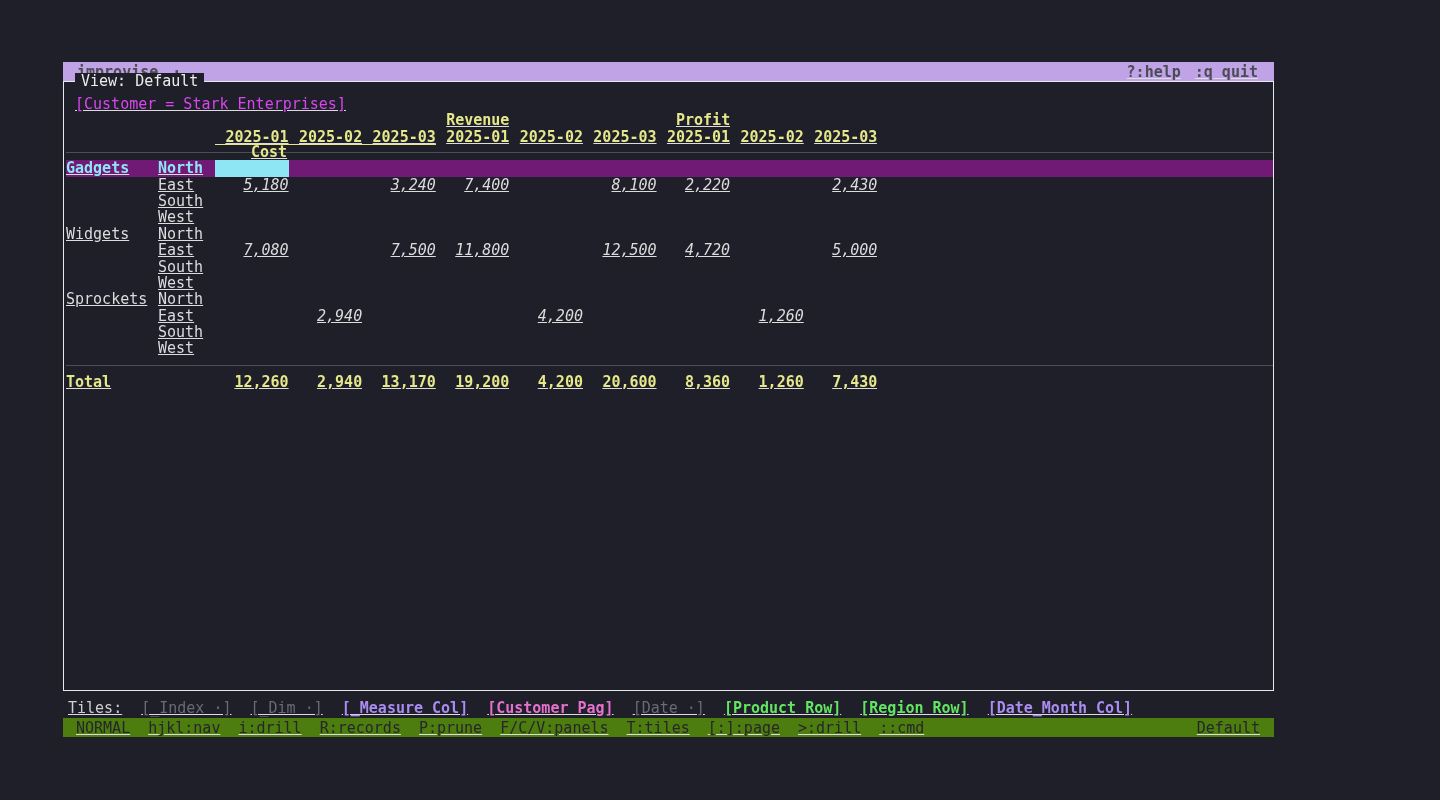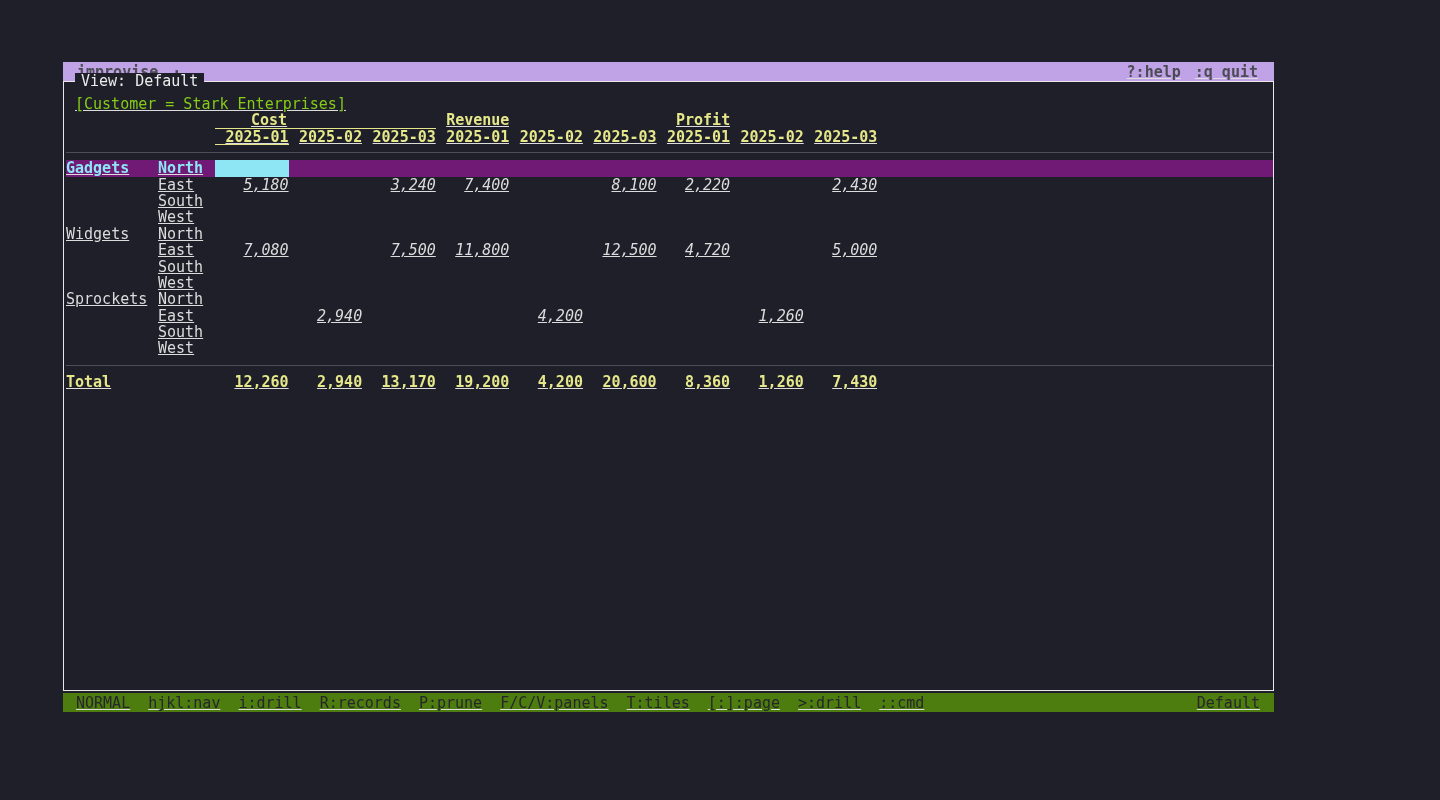--- a/index.html
+++ b/index.html
@@ -13,29 +13,29 @@
   .titlebar .left, .titlebar .right { display:flex; gap:14px; white-space:pre; }
   .titlebar .right { }
 
   
   .view-box { position:relative; margin-top:0; border:1px solid #e8e8e8; height:610px;
               padding:14px 0 0 2px; }
   .box-title { position:absolute; top:-9px; left:11px; background:#1e1f29; padding:0 6px;
                color:#ececec; line-height:17px; white-space:pre; }
 
   .line { height:16.4px; line-height:16.4px; white-space:pre; }
-  .filter { color:#84cc16; padding-left:9px; }
+  .filter { color:#d946ef; padding-left:9px; }
 
   .frow { display:flex; height:16.4px; line-height:16.4px; white-space:pre; }
   .c-prod { width:92px; }
   .c-reg  { width:57px; }
   .c-val  { width:73.6px; text-align:right; overflow:hidden; }
   .hdr    { color:#e5e78a; font-weight:bold; }
   .grp-cost { width:220.8px; border-bottom:1px solid #e5e78a; padding-left:36px;
-              color:#e5e78a; font-weight:bold; text-align:left; }
+              color:#e5e78a; font-weight:bold; text-align:left;margin-top:32px; }
   .m-sel  { border-bottom:1px solid #e5e78a; }
 
   .sep { border-top:1px solid #4e4e56; height:0; margin-top:7px; }
   .tbody { margin-top:7px; }
   .trow .c-val { font-style:italic; color:#dcdcdc; }
   .trow.selected { background:#701a75; }
   .trow.selected .c-prod, .trow.selected .c-reg { color:#8ee6f5; font-weight:bold; }
   .c-val.cursor { background:#8ee6f5; }
   .sep2 { border-top:1px solid #4e4e56; height:0; margin-top:8px; }
   .trow.total { margin-top:8px; color:#e5e78a; font-weight:bold; }
@@ -113,20 +113,23 @@
         <div class="frow trow"><div class="c-prod"></div><div class="c-reg">West</div><div class="c-val"></div><div class="c-val"></div><div class="c-val"></div><div class="c-val"></div><div class="c-val"></div><div class="c-val"></div><div class="c-val"></div><div class="c-val"></div><div class="c-val"></div></div>
       </div>
 
     <div class="sep2"></div>
 
     <div class="frow trow total">
       <div class="c-label">Total</div>
     <div class="c-val">12,260</div><div class="c-val">2,940</div><div class="c-val">13,170</div><div class="c-val">19,200</div><div class="c-val">4,200</div><div class="c-val">20,600</div><div class="c-val">8,360</div><div class="c-val">1,260</div><div class="c-val">7,430</div></div>
   </div>
 
+  <div class="tiles">
+    <span>Tiles:</span>
+  <span class="tile t-dim">[_Index ·]</span><span class="tile t-dim">[_Dim ·]</span><span class="tile t-violet">[_Measure Col]</span><span class="tile t-pink">[Customer Pag]</span><span class="tile t-dim">[Date ·]</span><span class="tile t-green">[Product Row]</span><span class="tile t-green">[Region Row]</span><span class="tile t-violet">[Date_Month Col]</span></div>
 
   <div class="statusbar">
     <div class="hints">
       <span>NORMAL</span>
     <span>hjkl:nav</span><span>i:drill</span><span>R:records</span><span>P:prune</span><span>F/C/V:panels</span><span>T:tiles</span><span>[:]:page</span><span>&gt;:drill</span><span>::cmd</span></div>
     <span>Default</span>
   </div>
 
 </div>
 

